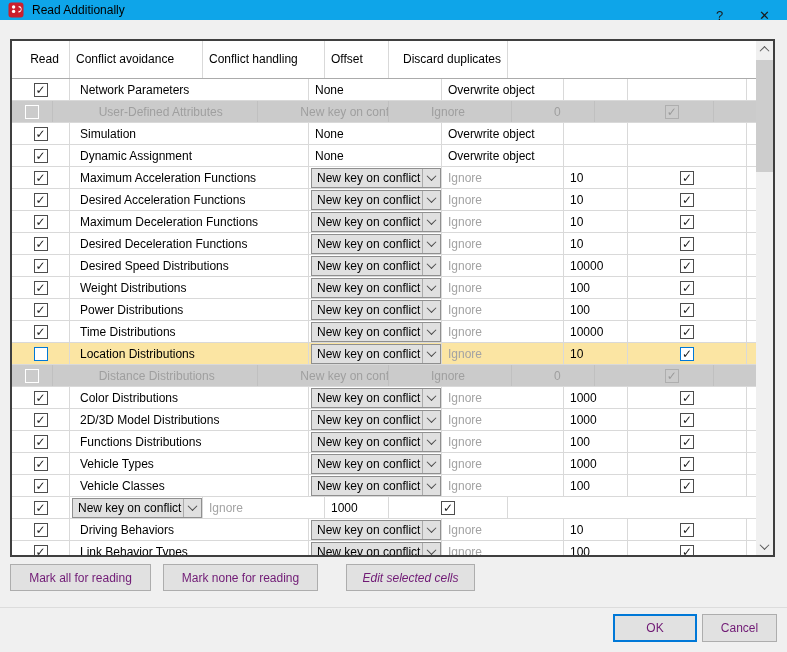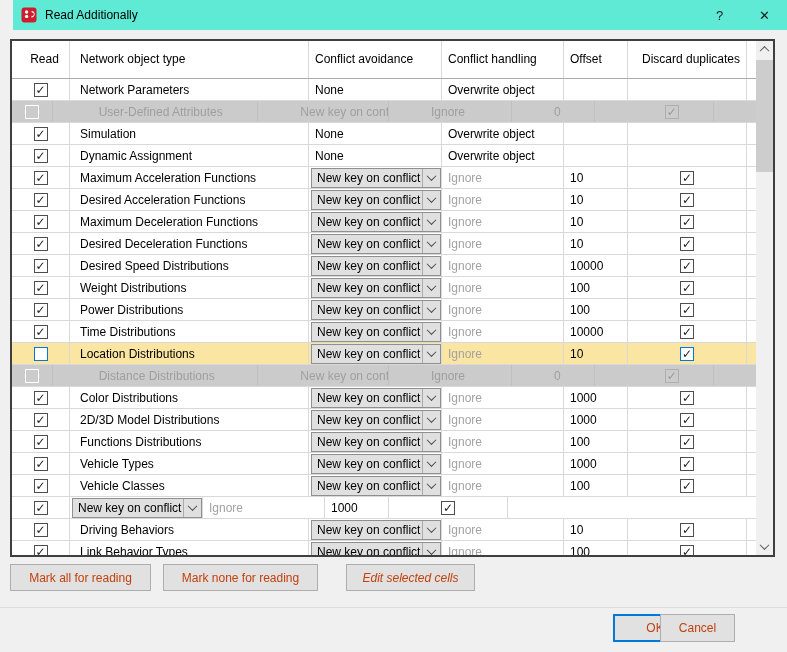--- a/index.html
+++ b/index.html
@@ -7,22 +7,22 @@
   body {
     font-family: "Liberation Sans", "DejaVu Sans", sans-serif;
     font-size: 12px;
     color: #000;
     background: #f0f0f0;
     position: relative;
     overflow: hidden;
   }
   
   .titlebar {
-    height: 30px; background: #5eead4;
-    display: flex; align-items: center; position: relative; margin-left: 13px;
+    height: 20px; background: #0ea5e9;
+    display: flex; align-items: center; position: relative;
   }
   .app-icon { width: 16px; height: 16px; margin-left: 8px; flex: 0 0 auto; }
   .title-text { margin-left: 8px; font-size: 12px; }
   .titlebar-btns { position: absolute; right: 0; top: 0; height: 30px; display: flex; }
   .tb-btn {
     width: 45px; height: 30px; display: flex; align-items: center; justify-content: center;
     font-size: 13px; color: #1a1a1a; cursor: default;
   }
   
   .tbl {
@@ -73,31 +73,31 @@
   .sbar { position: absolute; top: 0; right: 0; width: 17px; height: 100%; background: #f0f0f0; }
   .sbar-btn { width: 17px; height: 17px; display: flex; align-items: center; justify-content: center; }
   .sbar-up { position: absolute; top: 0; }
   .sbar-down { position: absolute; bottom: 0; }
   .chev-up { width: 7px; height: 7px; border-left: 1.5px solid #5a5a5a; border-top: 1.5px solid #5a5a5a; transform: rotate(45deg) translate(1px,1px); }
   .chev-down { width: 7px; height: 7px; border-left: 1.5px solid #5a5a5a; border-bottom: 1.5px solid #5a5a5a; transform: rotate(-45deg) translate(1px,-1px); }
   .sbar-thumb { position: absolute; left: 0; top: 19px; width: 17px; height: 112px; background: #cdcdcd; }
   
   .btn {
     position: absolute; height: 27px; background: #e1e1e1; border: 1px solid #adadad;
-    font-family: inherit; font-size: 12px; color: #c2410c; display: flex; align-items: center; justify-content: center;
+    font-family: inherit; font-size: 12px; color: #701a75; display: flex; align-items: center; justify-content: center;
   }
   .btn-mark-all  { left: 10px;  top: 564px; width: 141px; }
   .btn-mark-none { left: 163px; top: 564px; width: 155px; }
   .btn-edit      { left: 346px; top: 564px; width: 129px; font-style: italic; }
   .separator { position: absolute; left: 0; top: 607px; width: 787px; height: 1px; background: #dcdcdc; }
   .btn-ok {
     left: 613px; top: 614px; width: 84px; height: 28px;
     border: 2px solid var(--accent); background: #e1e1e1;
   }
-  .btn-cancel { left: 660px; top: 614px; width: 75px; height: 28px; }
+  .btn-cancel { left: 702px; top: 614px; width: 75px; height: 28px; }
 </style>
 </head>
 <body>
 
 <div class="titlebar">
   <svg class="app-icon" viewBox="0 0 16 16">
     <rect x="0.5" y="0.5" width="15" height="15" rx="3" fill="#cc1f2d"></rect>
     <circle cx="5.6" cy="5" r="1.7" fill="#ffffff"></circle>
     <circle cx="5.6" cy="9.4" r="1.7" fill="#ffffff"></circle>
     <path d="M10.5 4 a3.2 3.2 0 1 1 -0.2 6.4 l0.4 -1.6 a1.7 1.7 0 1 0 0.1 -3.3 z" fill="#ffffff"></path>
@@ -106,21 +106,20 @@
   <div class="titlebar-btns">
     <div class="tb-btn">?</div>
     <div class="tb-btn">✕</div>
   </div>
 </div>
 
 <div class="tbl">
   <div class="tbl-inner">
     <div class="hdr-row">
       <div class="hdr-cell c-read">Read</div>
-      <div class="hdr-cell c-name">Network object type</div>
       <div class="hdr-cell c-ca">Conflict avoidance</div>
       <div class="hdr-cell c-ch">Conflict handling</div>
       <div class="hdr-cell c-off">Offset</div>
       <div class="hdr-cell c-dd">Discard duplicates</div>
       <div class="hdr-cell c-fill"></div>
     </div>
     <div class="body-rows">
         <div class="row normal">
           <div class="cell c-read">
             <div class="cb read-cb">✓</div>

